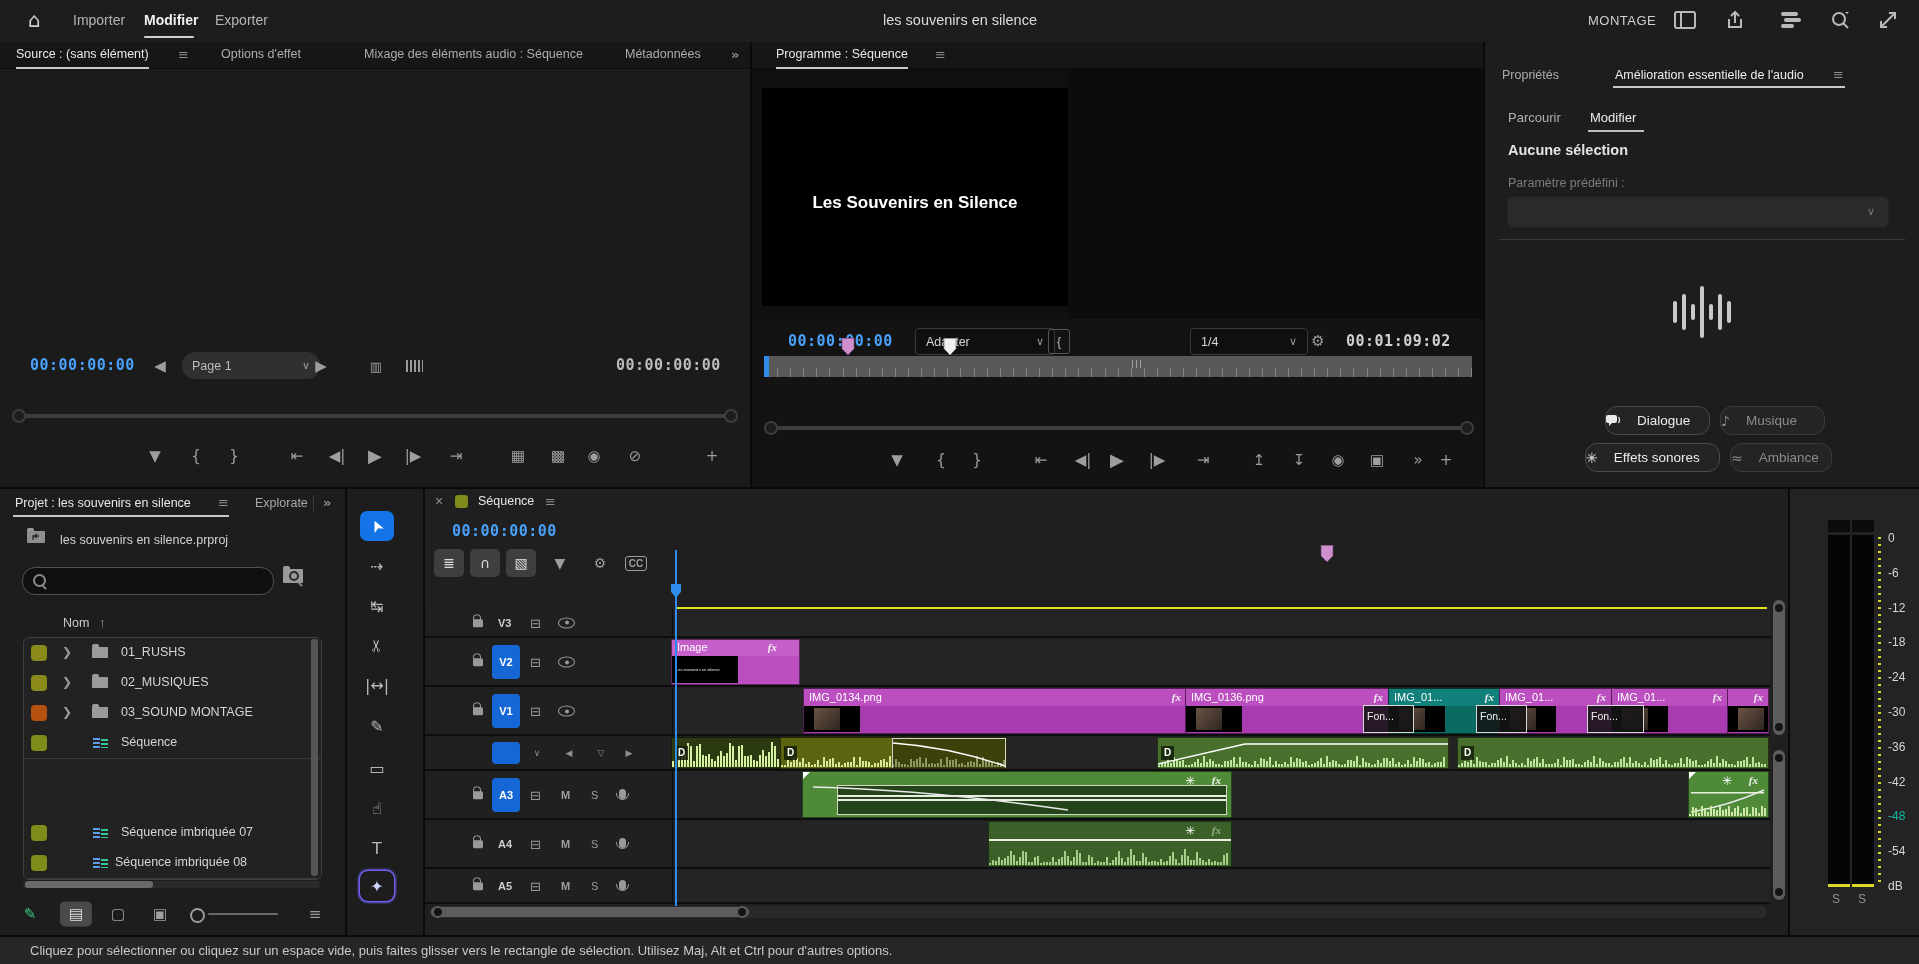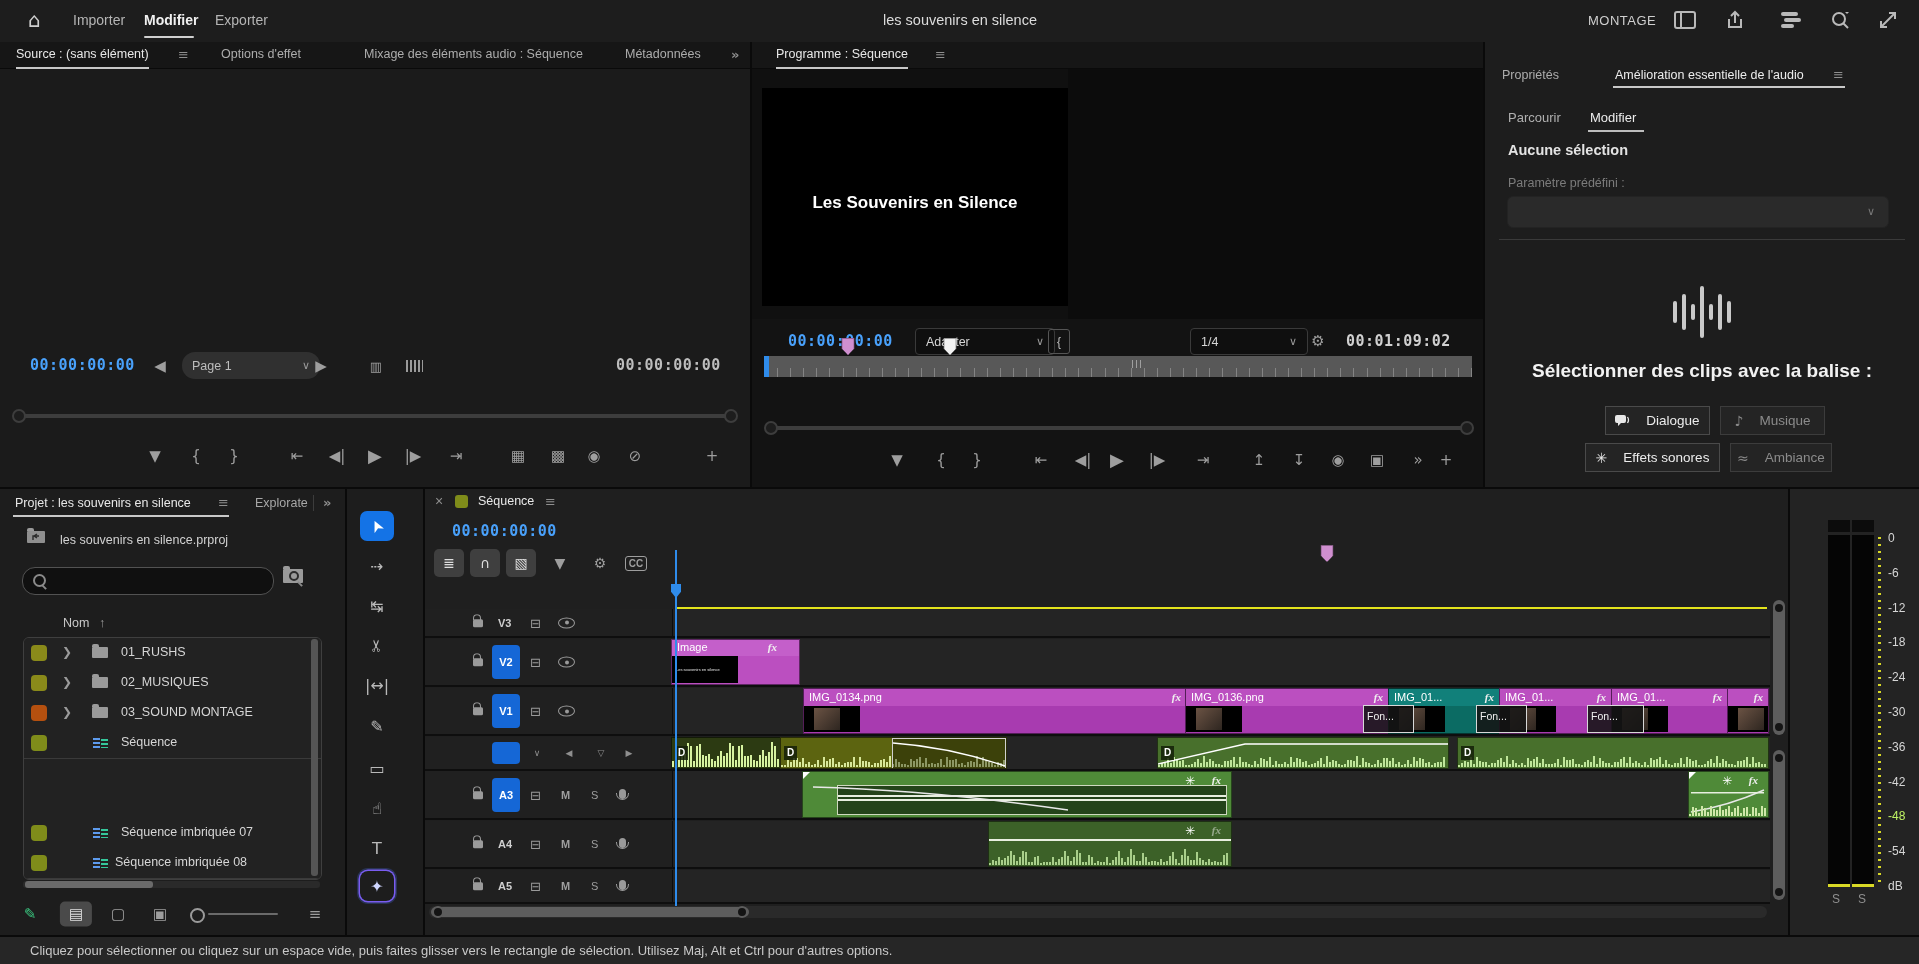--- a/index.html
+++ b/index.html
@@ -53,22 +53,22 @@
   .clip-label{font-size:11px;color:#fff;white-space:nowrap;overflow:hidden;}
   .fxb{font-style:italic;font-weight:bold;font-size:11px;color:#f0f0f0;font-family:"Liberation Serif",serif;}
   .toolbox{position:absolute;width:34px;height:30px;display:flex;align-items:center;justify-content:center;
            font-family:"DejaVu Sans",sans-serif;font-size:16px;color:#b9b9b9;}
   .ruler-ticks-min{position:absolute;left:0;right:0;bottom:0;height:7px;
      background:repeating-linear-gradient(90deg,#8f8f8f 0 1px,transparent 1px 13.1px);}
   .ruler-ticks-maj{position:absolute;left:0;right:0;bottom:0;height:13px;
      background:repeating-linear-gradient(90deg,#c2c2c2 0 1px,transparent 1px 65.4px);}
   .marker5{position:absolute;top:0;width:11px;height:15px;transform:translateX(-50%);
      clip-path:polygon(0 0,100% 0,100% 60%,50% 100%,0 60%);}
-  .esbtn{position:absolute;height:27px;border-radius:0;display:flex;align-items:center;
-         justify-content:center;gap:16px;font-size:13.5px;border:1px solid #3c3c3c;background:#242424;}
+  .esbtn{position:absolute;height:27px;border-radius:12px;display:flex;align-items:center;
+         gap:16px;font-size:13.5px;border:1px solid #3c3c3c;background:#242424;}
   .esbtn.bright{color:#ececec;border-color:#4a4a4a;}
   .esbtn.dim{color:#8b8b8b;}
   .wavebar{position:absolute;bottom:1px;width:2px;}
   svg{display:block;}
 </style>
 </head>
 <body>
 
 <div class="gapbg"></div>
 
@@ -235,22 +235,20 @@
 
   <div class="abs" style="left:217px;top:243px;transform:translateX(-50%);display:flex;align-items:center;gap:5px;height:54px;">
     <span style="width:4px;height:22px;background:#c9c9c9;border-radius:2px;"></span>
     <span style="width:4px;height:36px;background:#c9c9c9;border-radius:2px;"></span>
     <span style="width:4px;height:16px;background:#c9c9c9;border-radius:2px;"></span>
     <span style="width:4px;height:52px;background:#c9c9c9;border-radius:2px;"></span>
     <span style="width:4px;height:16px;background:#c9c9c9;border-radius:2px;"></span>
     <span style="width:4px;height:36px;background:#c9c9c9;border-radius:2px;"></span>
     <span style="width:4px;height:22px;background:#c9c9c9;border-radius:2px;"></span>
   </div>
-  <div class="abs" style="left:217px;top:318px;transform:translateX(-50%);white-space:nowrap;
-              font-size:19px;font-weight:bold;color:#f2f2f2;">Sélectionner des clips avec la balise :</div>
   <div class="esbtn bright" style="left:120px;top:364px;width:103px;">
     <span>
       <svg width="15" height="13">
           <path d="M2 1 h7 a2 2 0 0 1 2 2 v4 a2 2 0 0 1 -2 2 h-3 l-3 3 v-3 h-1 a2 2 0 0 1 -2 -2 v-4 a2 2 0 0 1 2 -2 z" fill="#e8e8e8"></path>
           <path d="M12.5 3 q2 3 0 6" stroke="#e8e8e8" fill="none" stroke-width="1.3"></path>
         </svg>
     </span>
     <span>Dialogue</span>
   </div>
   <div class="esbtn dim" style="left:235px;top:364px;width:103px;">
@@ -1046,21 +1044,21 @@
     <div style="position: absolute; left: 62px; top: 46px; width: 22px; height: 349px; background: rgb(5, 5, 5); border-bottom: 3px solid rgb(217, 217, 38);"></div>
     <div style="position: absolute; left: 88px; top: 48px; width: 3px; height: 348px; background: repeating-linear-gradient(rgb(217, 217, 38) 0px, rgb(217, 217, 38) 2px, transparent 2px, transparent 7px);"></div>
     <div style="position: absolute; left: 98px; top: 42px; font-size: 12px; color: rgb(214, 214, 214);">0</div>
     <div style="position: absolute; left: 98px; top: 76.8px; font-size: 12px; color: rgb(214, 214, 214);">-6</div>
     <div style="position: absolute; left: 98px; top: 111.6px; font-size: 12px; color: rgb(214, 214, 214);">-12</div>
     <div style="position: absolute; left: 98px; top: 146.4px; font-size: 12px; color: rgb(214, 214, 214);">-18</div>
     <div style="position: absolute; left: 98px; top: 181.2px; font-size: 12px; color: rgb(214, 214, 214);">-24</div>
     <div style="position: absolute; left: 98px; top: 216px; font-size: 12px; color: rgb(214, 214, 214);">-30</div>
     <div style="position: absolute; left: 98px; top: 250.8px; font-size: 12px; color: rgb(214, 214, 214);">-36</div>
     <div style="position: absolute; left: 98px; top: 285.6px; font-size: 12px; color: rgb(214, 214, 214);">-42</div>
-    <div style="position: absolute; left: 98px; top: 320.4px; font-size: 12px; color: #bef264;">-48</div>
+    <div style="position: absolute; left: 98px; top: 320.4px; font-size: 12px; color: #14b8a6;">-48</div>
     <div style="position: absolute; left: 98px; top: 355.2px; font-size: 12px; color: rgb(214, 214, 214);">-54</div>
     <div style="position: absolute; left: 98px; top: 390px; font-size: 12px; color: rgb(214, 214, 214);">dB</div>
     <div style="position: absolute; left: 42px; top: 403px; font-size: 12px; color: rgb(143, 143, 143);">S</div>
     <div style="position: absolute; left: 68px; top: 403px; font-size: 12px; color: rgb(143, 143, 143);">S</div>
   </div>
 
 <div class="panel" style="left:0;top:937px;width:1919px;height:27px;background:#262626;display:flex;align-items:center;">
   <span style="margin-left:30px;font-size:13px;color:#c9c9c9;white-space:nowrap;">Cliquez pour sélectionner ou cliquez sur un espace vide, puis faites glisser vers le rectangle de sélection. Utilisez Maj, Alt et Ctrl pour d'autres options.</span>
 </div>
 

